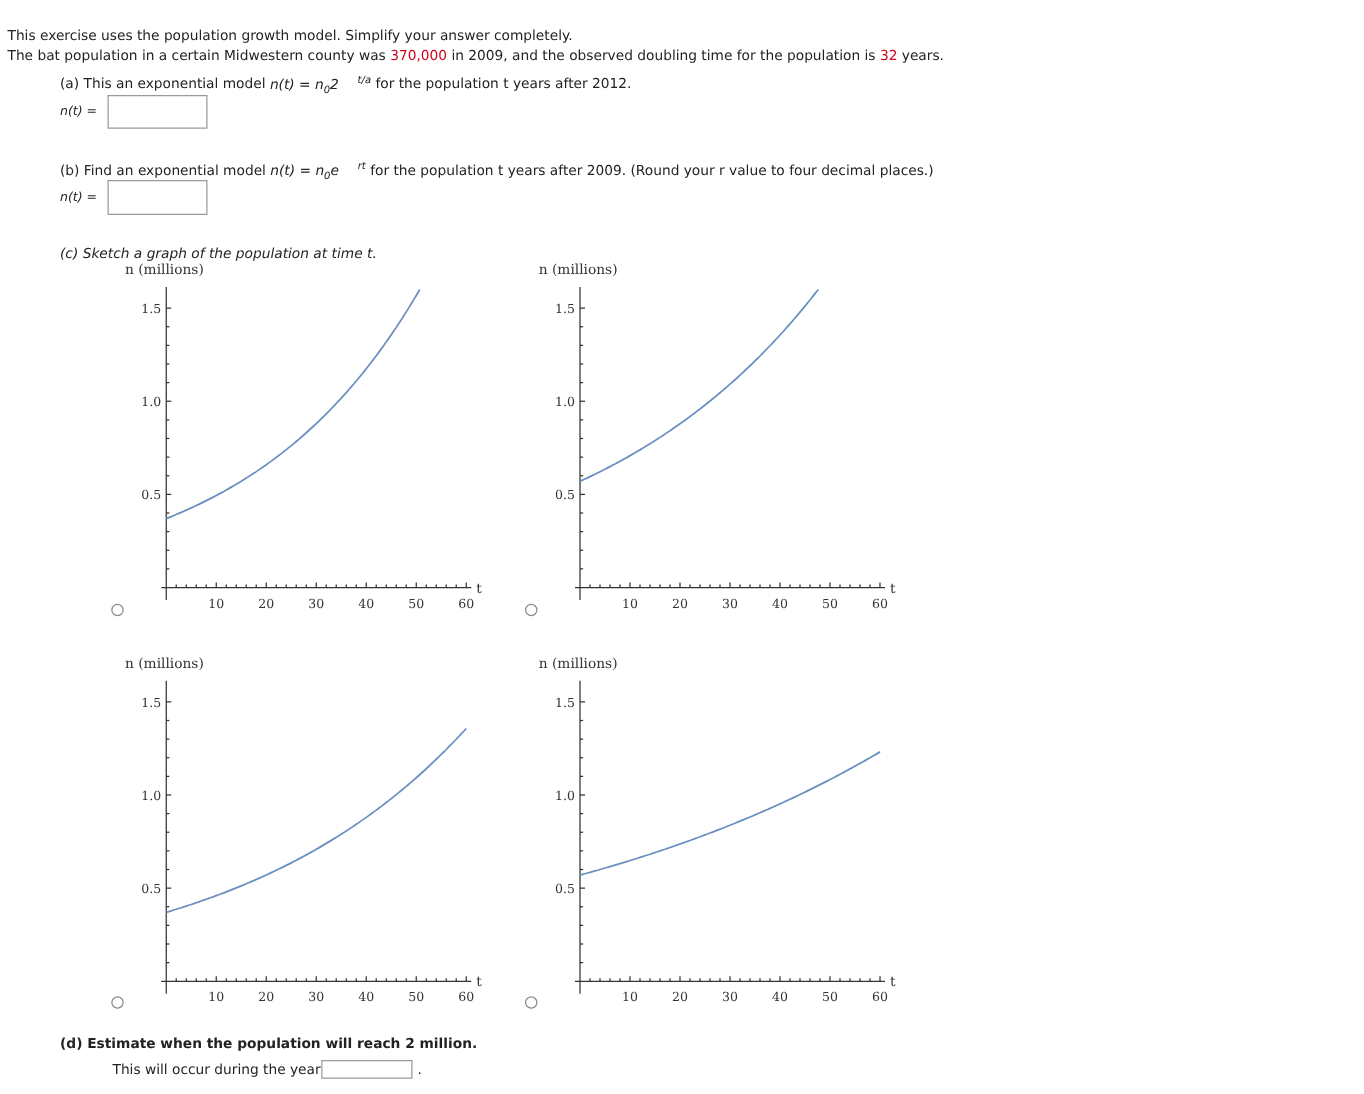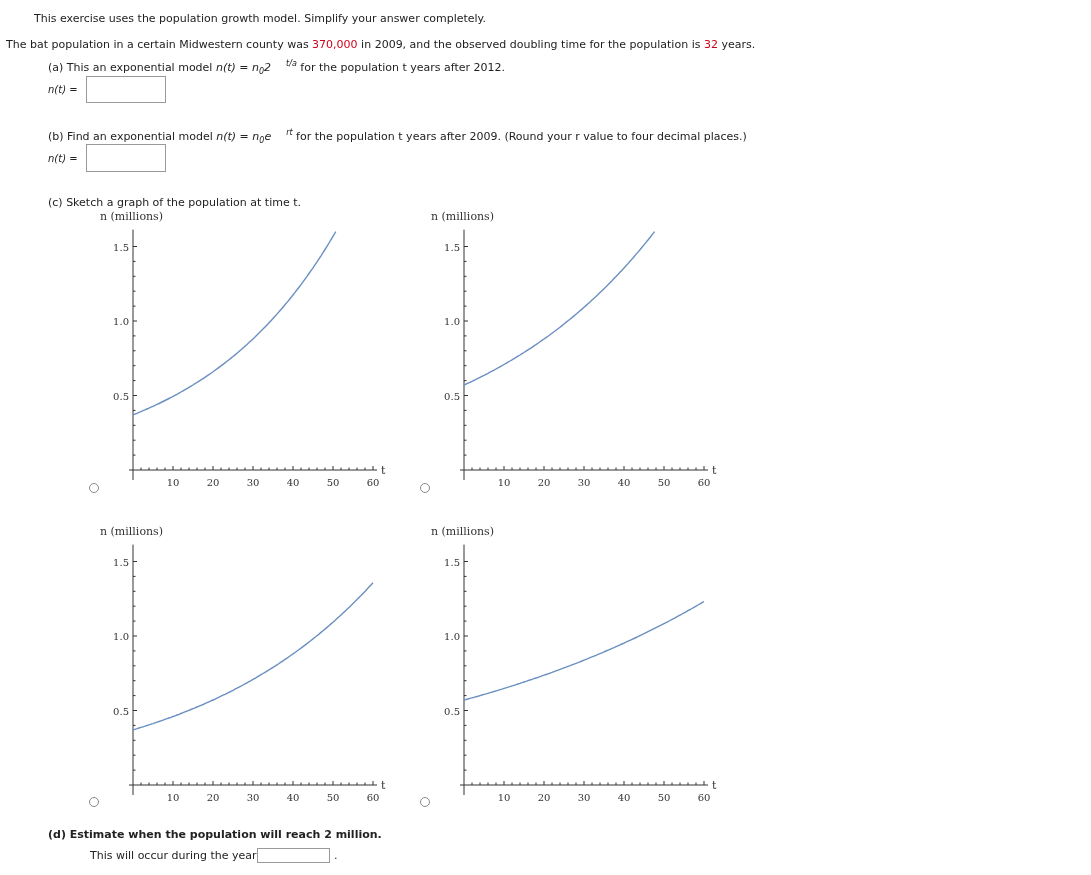--- a/index.html
+++ b/index.html
@@ -14,39 +14,39 @@
   .graph { position: absolute; }
   .graph svg { overflow: visible; }
   .axis-label { font-family: "DejaVu Serif", "Liberation Serif", serif; font-size: 11px; fill: #333; }
   .tick-label { font-family: "DejaVu Serif", "Liberation Serif", serif; font-size: 10px; fill: #333; }
   sup { font-size: 8px; padding-left: 15px; }
   sub { font-size: 8px; }
 </style>
 </head>
 <body>
 
-<div class="abs" style="left:6px; top:12px;margin-left:28px;">This exercise uses the population growth model. Simplify your answer completely.</div>
+<div class="abs" style="left:6px; top:22px;">This exercise uses the population growth model. Simplify your answer completely.</div>
 
 <div class="abs" style="left:6px; top:38px;">
   <span>The bat population in a certain Midwestern county was </span><span class="red">370,000</span><span> in 2009, and the observed doubling time for the population is </span><span class="red">32</span><span> years.</span>
 </div>
 
 <div class="abs" style="left:48px; top:59px;">
   <span>(a) This an exponential model </span><span class="it"><span>n(t) = n</span><sub>0</sub><span>2</span><sup>t/a</sup></span><span> for the population t years after 2012.</span>
 </div>
 <div class="abs it" style="left:48px; top:84px; font-size:10px;">n(t) =</div>
 <div class="ans-box" style="left:86px; top:76px; width:80px; height:27px;"></div>
 
 <div class="abs" style="left:48px; top:128px;text-align:right;">
   <span>(b) Find an exponential model </span><span class="it"><span>n(t) = n</span><sub>0</sub><span>e</span><sup>rt</sup></span><span> for the population t years after 2009. (Round your r value to four decimal places.)</span>
 </div>
 <div class="abs it" style="left:48px; top:153px; font-size:10px;">n(t) =</div>
 <div class="ans-box" style="left:86px; top:144px; width:80px; height:28px;"></div>
 
-<div class="abs" style="left:48px; top:196px;">(c) Sketch a graph of the population at time t.</div>
+<div class="abs" style="left:48px; top:196px;font-style:italic;">(c) Sketch a graph of the population at time t.</div>
 
 <div class="graph" id="g0" style="left:0; top:0;">
     <svg width="1091" height="875" style="position: absolute; left: 0px; top: 0px;">
       <line x1="133" y1="229.6" x2="133" y2="480" stroke="#333333" stroke-width="1"></line>
       <line x1="129" y1="470" x2="377" y2="470" stroke="#333333" stroke-width="1"></line>
       <line x1="141" y1="470" x2="141" y2="467.5" stroke="#333333" stroke-width="1"></line>
       <line x1="149" y1="470" x2="149" y2="467.5" stroke="#333333" stroke-width="1"></line>
       <line x1="157" y1="470" x2="157" y2="467.5" stroke="#333333" stroke-width="1"></line>
       <line x1="165" y1="470" x2="165" y2="467.5" stroke="#333333" stroke-width="1"></line>
       <line x1="173" y1="470" x2="173" y2="466" stroke="#333333" stroke-width="1"></line>

